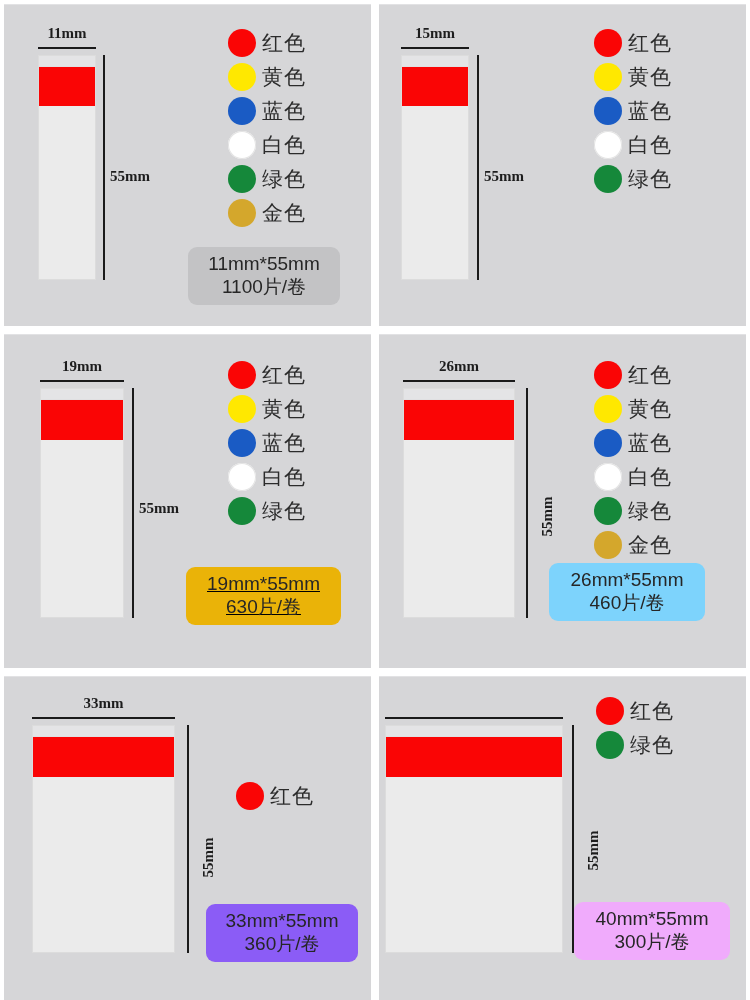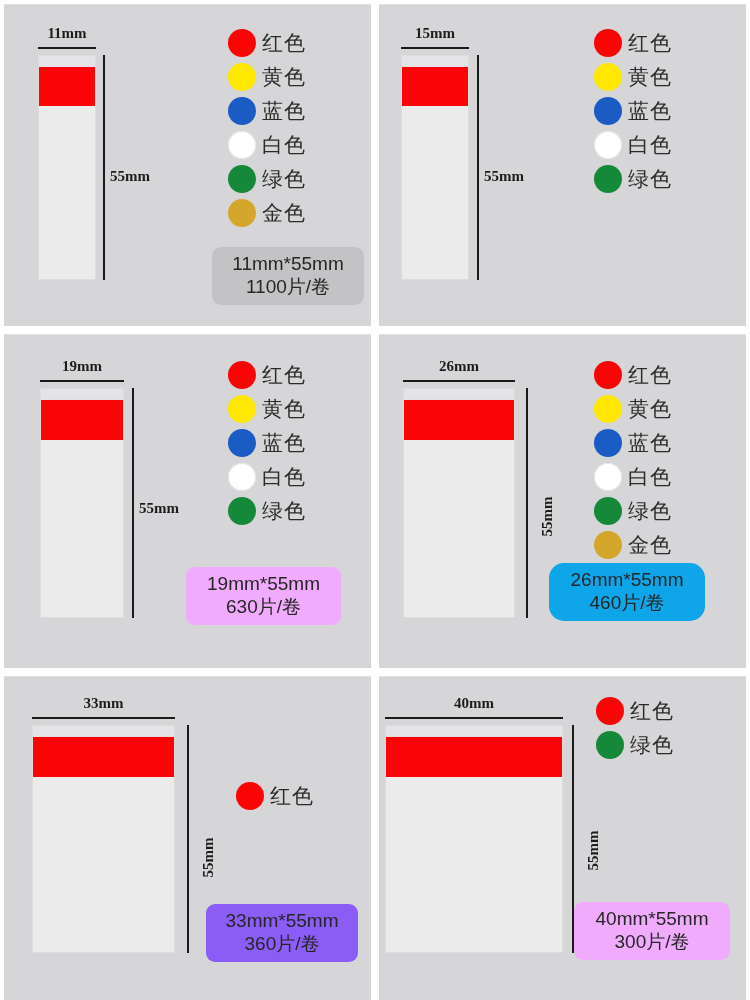--- a/index.html
+++ b/index.html
@@ -170,21 +170,21 @@
         </div>
         <div class="legend-row">
           <span class="dot" style="background: rgb(21, 136, 58);"></span>
           <span class="dot-label">绿色</span>
         </div>
         <div class="legend-row">
           <span class="dot" style="background: rgb(212, 167, 44);"></span>
           <span class="dot-label">金色</span>
         </div>
       </div>
-      <div class="badge" style="left: 184px; top: 243px; width: 152px; background: rgb(195, 195, 197); margin-left: 24px;">
+      <div class="badge" style="left: 184px; top: 243px; width: 152px; background: rgb(195, 195, 197);">
         <div class="badge-line">11mm*55mm</div>
         <div class="badge-line">1100片/卷</div>
       </div>
     </div>
     <div class="panel">
       <div class="width-label" style="left: 22px; width: 68px; top: 21px;">15mm</div>
       <div class="width-rule" style="left: 22px; width: 68px; top: 43px;"></div>
       <div class="bag" style="left: 22px; top: 51px; width: 68px; height: 225px; background: rgb(235, 235, 235);">
         <div class="flap" style="height: 11px;"></div>
         <div class="band" style="top: 11px; height: 39px; background: rgb(250, 5, 5);"></div>
@@ -238,21 +238,21 @@
         </div>
         <div class="legend-row">
           <span class="dot white-dot" style="background: rgb(255, 255, 255);"></span>
           <span class="dot-label">白色</span>
         </div>
         <div class="legend-row">
           <span class="dot" style="background: rgb(21, 136, 58);"></span>
           <span class="dot-label">绿色</span>
         </div>
       </div>
-      <div class="badge" style="left: 182px; top: 233px; width: 155px; background: #f0abfc;">
+      <div class="badge" style="left: 182px; top: 233px; width: 155px; background: #eab308; text-decoration: underline;">
         <div class="badge-line">19mm*55mm</div>
         <div class="badge-line">630片/卷</div>
       </div>
     </div>
     <div class="panel">
       <div class="width-label" style="left: 24px; width: 112px; top: 24px;">26mm</div>
       <div class="width-rule" style="left: 24px; width: 112px; top: 46px;"></div>
       <div class="bag" style="left: 24px; top: 54px; width: 112px; height: 230px; background: rgb(235, 235, 235);">
         <div class="flap" style="height: 11px;"></div>
         <div class="band" style="top: 11px; height: 40px; background: rgb(250, 5, 5);"></div>
@@ -278,21 +278,21 @@
         </div>
         <div class="legend-row">
           <span class="dot" style="background: rgb(21, 136, 58);"></span>
           <span class="dot-label">绿色</span>
         </div>
         <div class="legend-row">
           <span class="dot" style="background: rgb(212, 167, 44);"></span>
           <span class="dot-label">金色</span>
         </div>
       </div>
-      <div class="badge" style="left: 170px; top: 229px; width: 156px; background: #0ea5e9; border-radius: 15px;">
+      <div class="badge" style="left: 170px; top: 229px; width: 156px; background: #7dd3fc;">
         <div class="badge-line">26mm*55mm</div>
         <div class="badge-line">460片/卷</div>
       </div>
     </div>
     <div class="panel">
       <div class="width-label" style="left: 28px; width: 143px; top: 19px;">33mm</div>
       <div class="width-rule" style="left: 28px; width: 143px; top: 41px;"></div>
       <div class="bag" style="left: 28px; top: 49px; width: 143px; height: 228px; background: rgb(235, 235, 235);">
         <div class="flap" style="height: 11px;"></div>
         <div class="band" style="top: 11px; height: 40px; background: rgb(250, 5, 5);"></div>
@@ -304,21 +304,20 @@
           <span class="dot" style="background: rgb(250, 5, 5);"></span>
           <span class="dot-label">红色</span>
         </div>
       </div>
       <div class="badge" style="left: 202px; top: 228px; width: 152px; background: #8b5cf6;">
         <div class="badge-line">33mm*55mm</div>
         <div class="badge-line">360片/卷</div>
       </div>
     </div>
     <div class="panel">
-      <div class="width-label" style="left: 6px; width: 178px; top: 19px;">40mm</div>
       <div class="width-rule" style="left: 6px; width: 178px; top: 41px;"></div>
       <div class="bag" style="left: 6px; top: 49px; width: 178px; height: 228px; background: rgb(235, 235, 235);">
         <div class="flap" style="height: 11px;"></div>
         <div class="band" style="top: 11px; height: 40px; background: rgb(250, 5, 5);"></div>
       </div>
       <div class="height-rule" style="left: 193px; top: 49px; height: 228px;"></div>
       <div class="height-label rot" style="left: 194px; top: 166px;">55mm</div>
       <div class="legend" style="left: 217px; top: 18px;">
         <div class="legend-row">
           <span class="dot" style="background: rgb(250, 5, 5);"></span>

